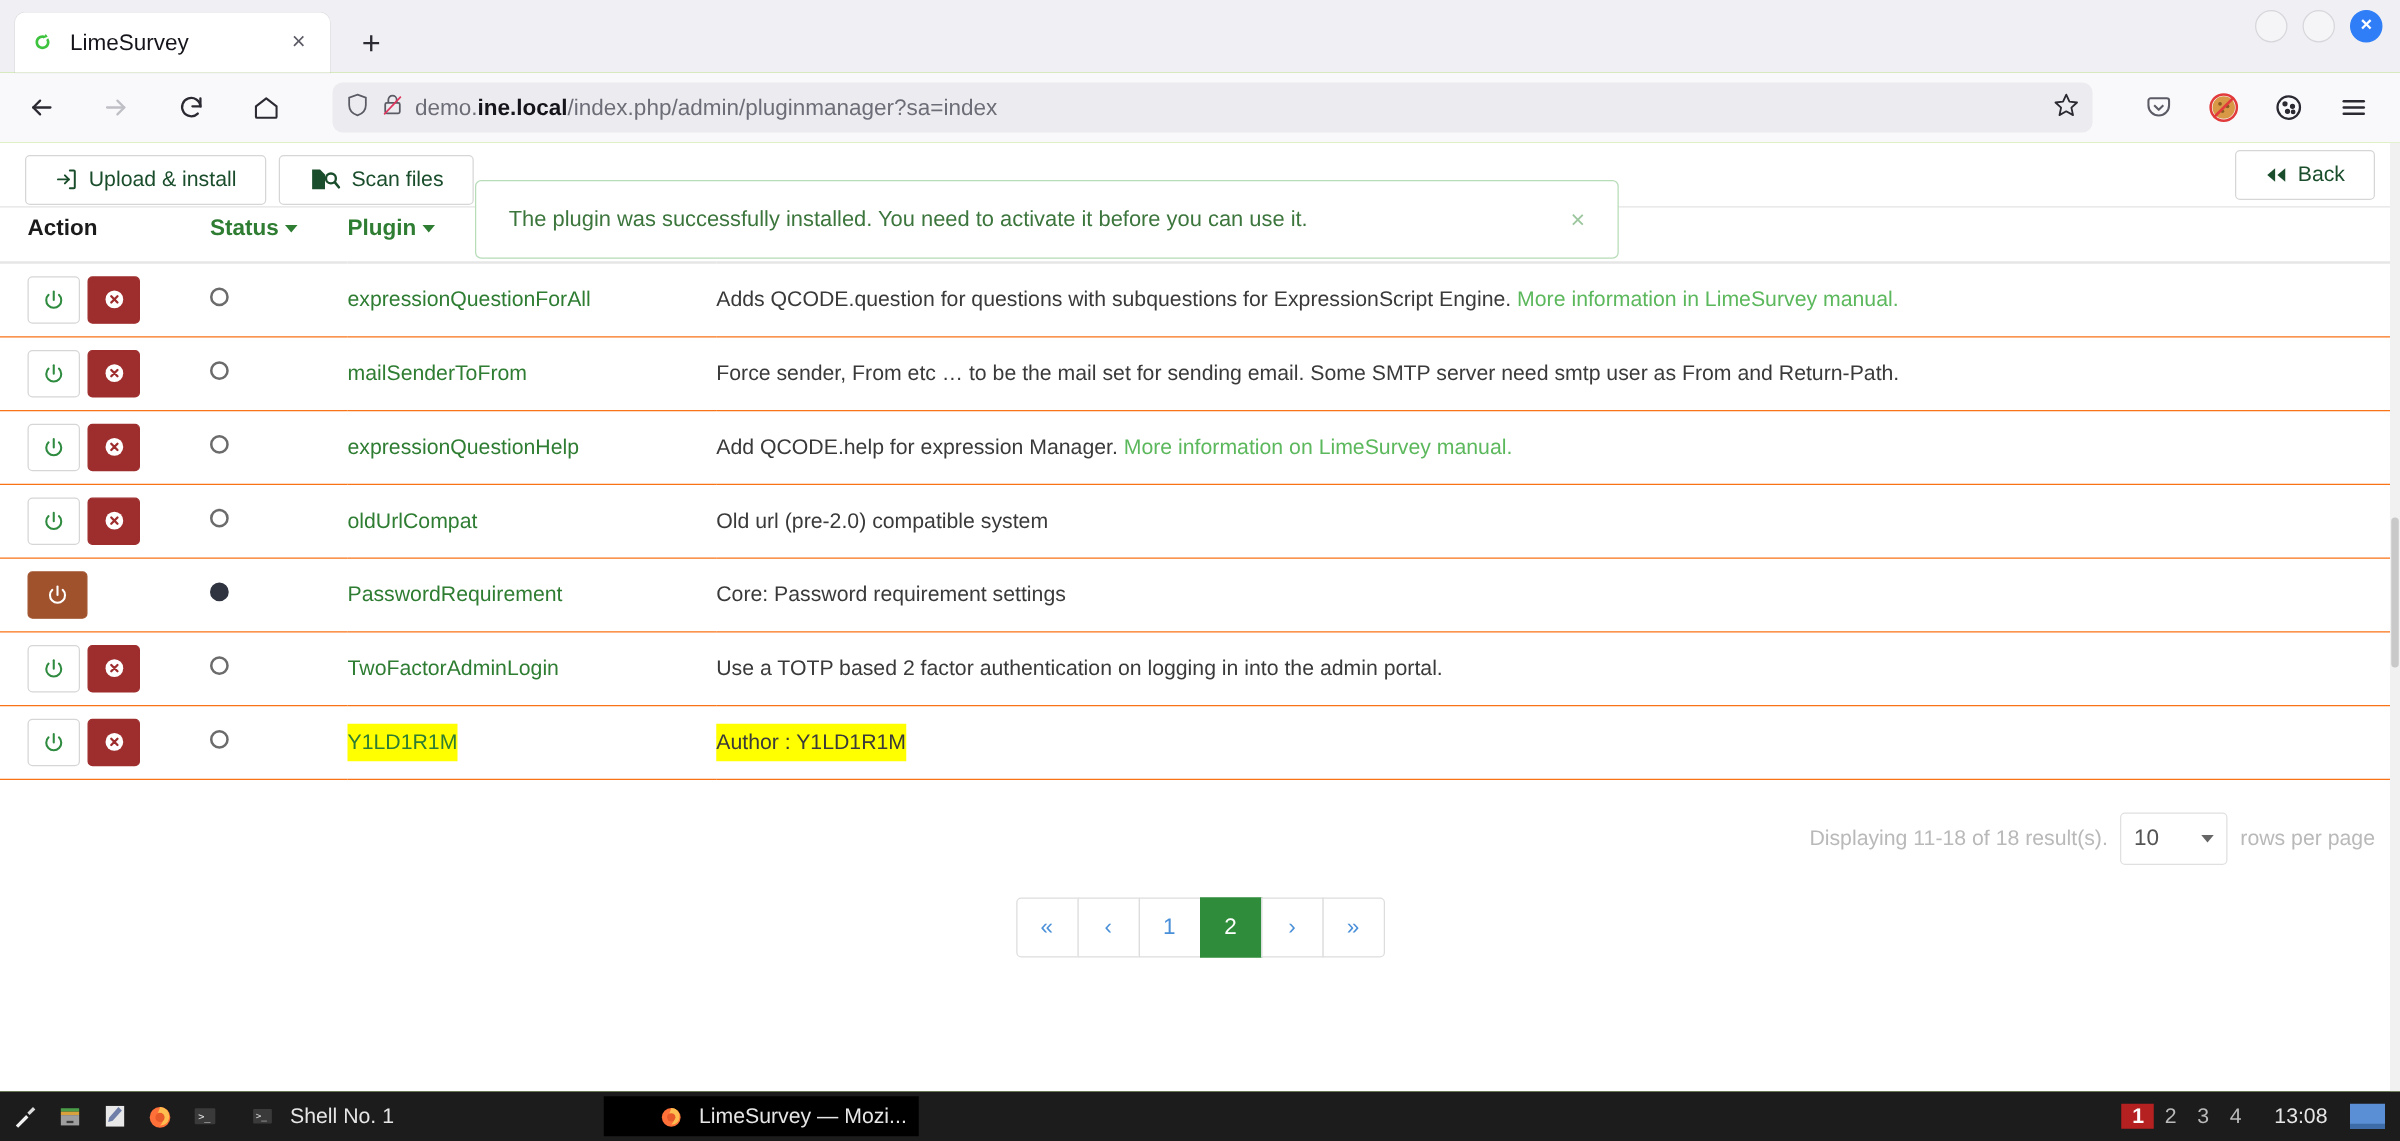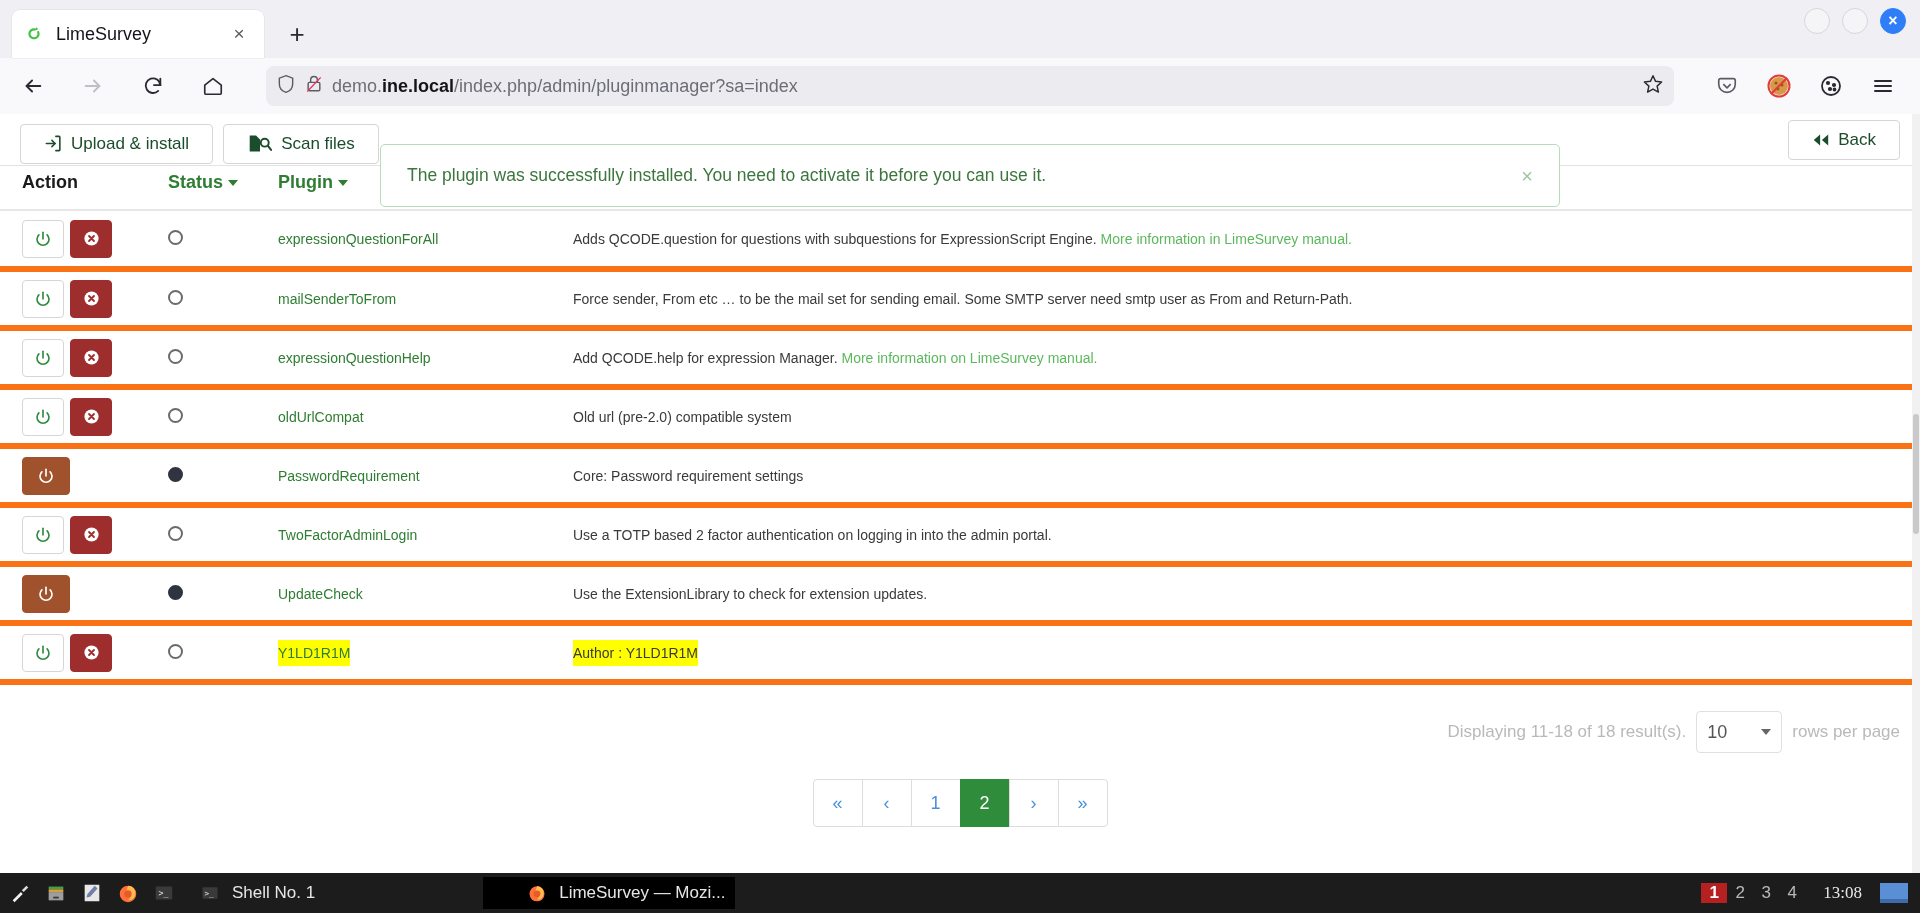--- a/index.html
+++ b/index.html
@@ -62,39 +62,39 @@
   .btn {
     display: inline-flex; align-items: center; gap: 8px; height: 40px; padding: 0 23px;
     border: 1px solid #d6d6d6; border-radius: 4px; background: #fff;
     font-size: 17px; color: #1a4d2b; white-space: nowrap;
   }
   .btn .bico { display: inline-flex; align-items: center; }
   .topbar-left { display: flex; gap: 10px; }
   .topbar-right { position: absolute; right: 20px; top: 6px; }
 
   .alertbox {
-    position: absolute; left: 380px; top: 30px; width: 1180px;
+    position: absolute; left: 380px; top: 30px; width: 915px;
     border: 1px solid #b6dcb8; border-radius: 5px; background: #ffffff;
     padding: 20px 26px; color: #3c763d; font-size: 17.5px;
     display: flex; align-items: center; z-index: 20;
   }
   .alertbox .alert-text { flex: 1; }
   .alertbox .alert-close { color: #9cc79e; font-size: 20px; line-height: 1; margin-left: 12px; }
 
   .subbar { height: 66px; position: relative; }
   .subbar .find-btn { position: absolute; right: 20px; top: 10px; }
 
   table.plugins { width: 100%; border-collapse: collapse; table-layout: fixed; }
   table.plugins th {
     text-align: left; font-size: 18px; font-weight: bold; color: #2e7d32;
     padding: 6px 0 16px 0; border-bottom: 2px solid #e6e6e6;
   }
   table.plugins th.action-col { color: #1b1b1b; }
   table.plugins th .caret { display:inline-block; margin-left:5px; border-left:5px solid transparent; border-right:5px solid transparent; border-top:6px solid #2e7d32; vertical-align: middle;}
-  table.plugins td { padding: 0; border-bottom: 6px solid #f97316; height: 59px; vertical-align: middle; font-size: 14px; color: #3a3a3a; margin-left: 16px; }
+  table.plugins td { padding: 0; border-bottom: 1px solid #f97316; height: 59px; vertical-align: middle; font-size: 17px; color: #3a3a3a; margin-left: 16px; }
   .col-action { width: 168px; padding-left: 22px !important; }
   .col-status { width: 110px; }
   .col-plugin { width: 295px; }
   .col-desc   { width: auto; }
 
   .act-group { display: flex; gap: 6px; }
   .act-btn {
     width: 42px; height: 38px; border-radius: 4px; display: flex; align-items: center;
     justify-content: center; border: 1px solid #d6d6d6; background: #fff;
   }
@@ -144,21 +144,21 @@
   .taskbar {
     height: 40px; background: #1c1c1c; display: flex; align-items: center;
     padding: 0 6px; color: #e6e6e6; font-size: 17px; gap: 8px;
   }
   .tb-icon { width: 28px; height: 28px; display: flex; align-items: center; justify-content: center; }
   .tb-item { display: flex; align-items: center; gap: 8px; padding: 2px 10px; height: 32px; }
   .tb-item.active { background: #000000; padding-left: 40px; }
   .tb-spacer { flex: 1; }
   .tb-desk { width: 26px; text-align: center; color: #b9b9b9; }
   .tb-desk.cur { background: #b52020; color: #fff; font-weight: bold; }
-  .tb-clock { padding: 0 10px; color: #e6e6e6; font-family: Liberation Serif, serif; }
+  .tb-clock { padding: 0 10px; color: #e6e6e6; }
   .tb-tray { width: 28px; height: 20px; background: #5a8fd6; border-bottom: 4px solid #3e6ca8; margin-right: 6px;}
 </style>
 </head>
 <body>
 
 <div class="browser">
 
   <div class="tabstrip">
     <div class="tab">
       <span class="favicon">
@@ -442,37 +442,20 @@
             </td>
     <td class="col-status">
       <span class="status-dot "></span>
     </td>
     <td class="col-plugin"><span class="plugin-name">TwoFactorAdminLogin</span></td>
     <td class="col-desc"><span>Use a TOTP based 2 factor authentication on logging in into the admin portal.</span></td>
           </tr>
           <tr>
     <td class="col-action">
               <div class="act-group">
-                <div class="act-btn uninstall">
-                  <svg width="18" height="18" viewBox="0 0 24 24" fill="none" stroke="#ffffff" stroke-width="2.2" stroke-linecap="round">
-                    <line x1="12" y1="3" x2="12" y2="12"></line>
-                    <path d="M6.5 6.5a8 8 0 1 0 11 0"></path>
-                  </svg>
-                </div>
-              </div>
-            </td>
-    <td class="col-status">
-      <span class="status-dot on"></span>
-    </td>
-    <td class="col-plugin"><span class="plugin-name">UpdateCheck</span></td>
-    <td class="col-desc"><span>Use the ExtensionLibrary to check for extension updates.</span></td>
-          </tr>
-          <tr>
-    <td class="col-action">
-              <div class="act-group">
          <div class="act-btn activate">
                   <svg width="18" height="18" viewBox="0 0 24 24" fill="none" stroke="#2e8b3f" stroke-width="2.2" stroke-linecap="round">
                     <line x1="12" y1="3" x2="12" y2="12"></line>
                     <path d="M6.5 6.5a8 8 0 1 0 11 0"></path>
                   </svg>
                 </div>
          <div class="act-btn deactivate">
                   <svg width="17" height="17" viewBox="0 0 24 24">
                     <circle cx="12" cy="12" r="10" fill="#ffffff"></circle>
                     <path d="M8.5 8.5l7 7M15.5 8.5l-7 7" stroke="#9e2d2d" stroke-width="2.6" stroke-linecap="round"></path>

